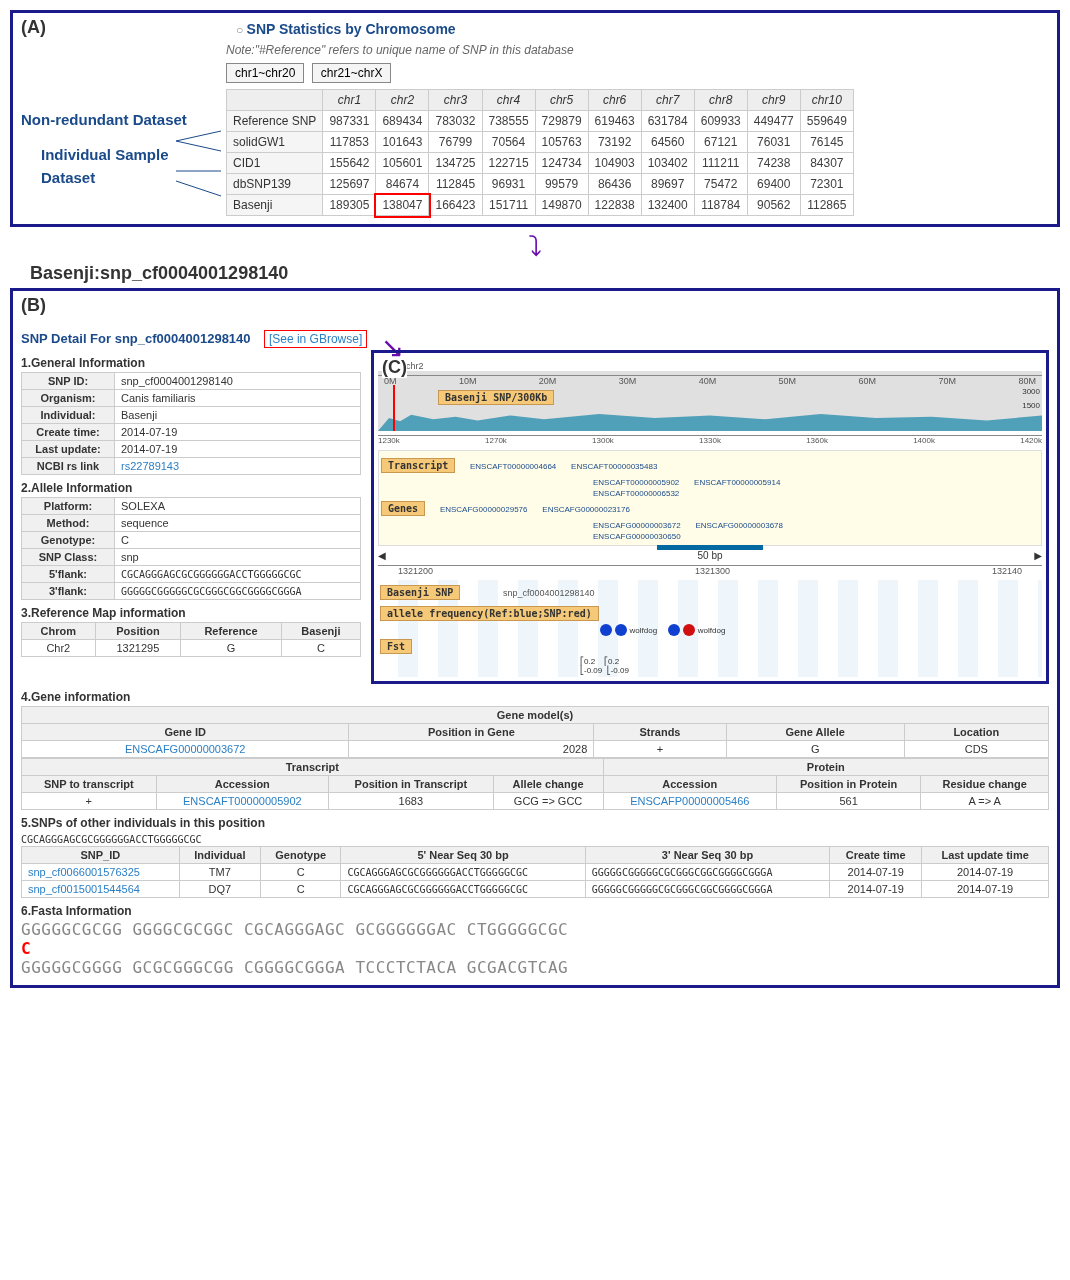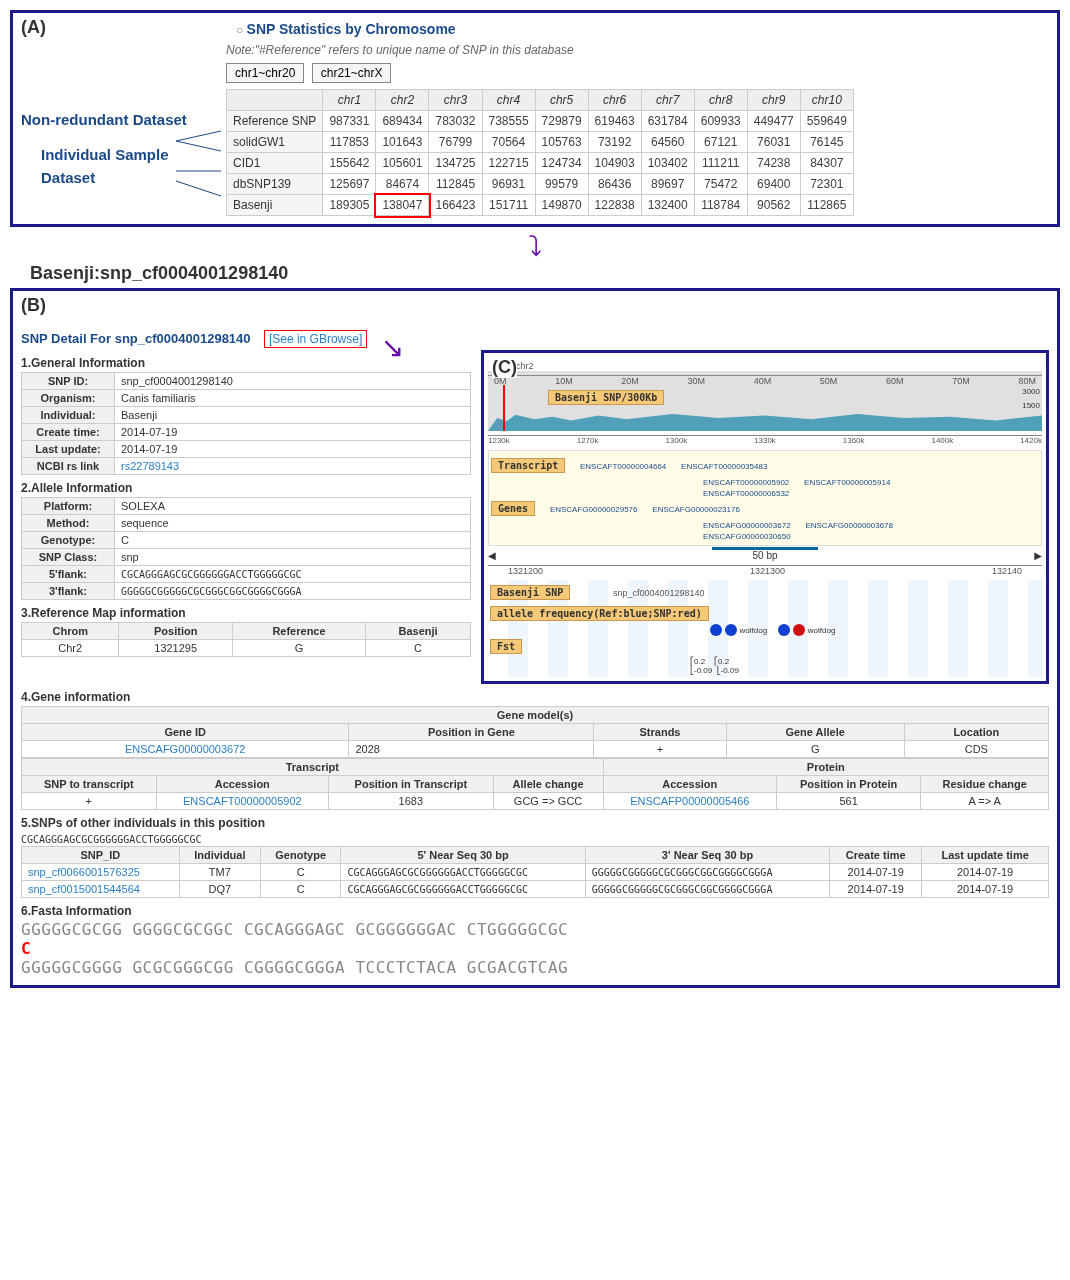--- a/index.html
+++ b/index.html
@@ -107,21 +107,21 @@
 .gbrowse-link {
   color: #2a7fc5;
   border: 1px solid red;
   padding: 1px 4px;
 }
 .b-content {
   display: flex;
   gap: 10px;
 }
 .b-left {
-  width: 450px;
+  width: 340px;
 }
 .b-right {
   flex: 1;
 }
 .subhead {
   font-weight: bold;
   font-size: 12px;
   margin: 6px 0 2px 0;
 }
 table.info {
@@ -463,21 +463,21 @@
               <span class="gene-annot">ENSCAFG00000023176</span></div>
             <div style="margin-left:200px;">
               <span class="gene-annot">ENSCAFG00000003672</span>
               <span class="gene-annot">ENSCAFG00000003678</span></div>
             <div style="margin-left:200px;"><span class="gene-annot">ENSCAFG00000030650</span></div>
           </div>
 
           <div style="display:flex;align-items:center;margin:4px 0;">
             <span>◀</span>
             <div style="flex:1;text-align:center;">
-              <span style="border-top:3px solid #0369a1;padding:0 40px;">50 bp</span>
+              <span style="border-top:5px solid #0369a1;padding:0 40px;">50 bp</span>
             </div>
             <span>▶</span>
           </div>
           <div class="ruler" style="font-size:9px;padding:0 20px;">
             <span>1321200</span>
             <span>1321300</span>
             <span>132140</span>
           </div>
           <div style="background:repeating-linear-gradient(90deg,#fff,#fff 20px,#eef6fb 20px,#eef6fb 40px);padding:2px;">
             <div><span class="gbrowse-track">Basenji SNP</span>
@@ -514,21 +514,21 @@
           </tr>
       <tr>
         <th>Gene ID</th>
             <th>Position in Gene</th>
             <th>Strands</th>
             <th>Gene Allele</th>
             <th>Location</th>
       </tr>
       <tr>
         <td class="link-txt" style="text-align:center;">ENSCAFG00000003672</td>
-        <td style="text-align:left;">2028</td>
+        <td style="text-align:right;">2028</td>
         <td style="text-align:center;">+</td>
         <td style="text-align:center;">G</td>
         <td style="text-align:center;">CDS</td>
       </tr>
     </tbody>
       </table>
     <table class="info">
       <tbody>
           <tr>
             <th colspan="4">Transcript</th>

